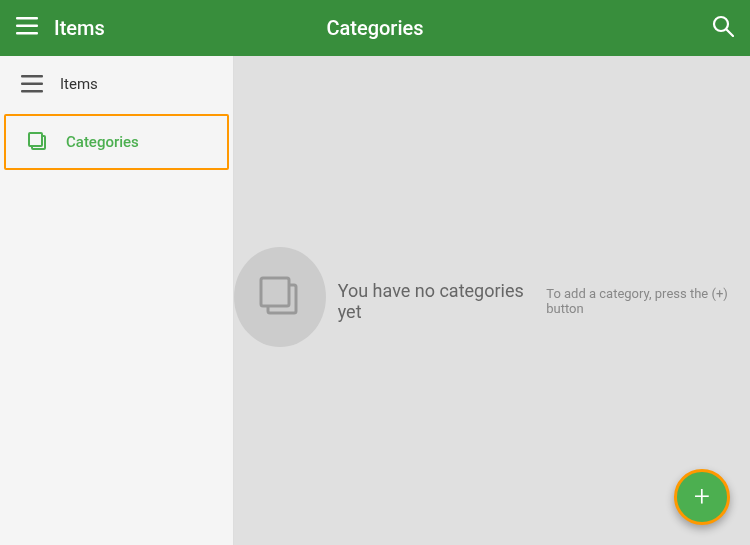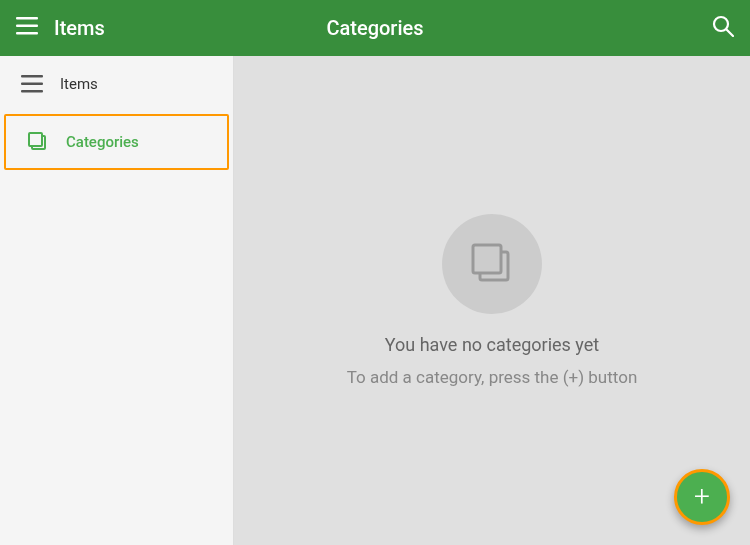--- a/index.html
+++ b/index.html
@@ -104,42 +104,41 @@
       display: flex;
       flex-direction: column;
       align-items: center;
       justify-content: center;
       position: relative;
     }
 
     
     .empty-state {
       display: flex;
-      flex-direction: column;
       align-items: center;
       justify-content: center;
       gap: 12px;
     }
     .empty-state-icon {
       width: 100px;
       height: 100px;
       background: #ccc;
       border-radius: 50%;
       display: flex;
       align-items: center;
       justify-content: center;
       margin-bottom: 8px;
     }
     .empty-state-title {
       font-size: 18px;
       color: #666;
       font-weight: 400;
     }
     .empty-state-subtitle {
-      font-size: 17px;
+      font-size: 13px;
       color: #888;
     }
 
     
     .fab {
       position: absolute;
       bottom: 20px;
       right: 20px;
       width: 56px;
       height: 56px;

